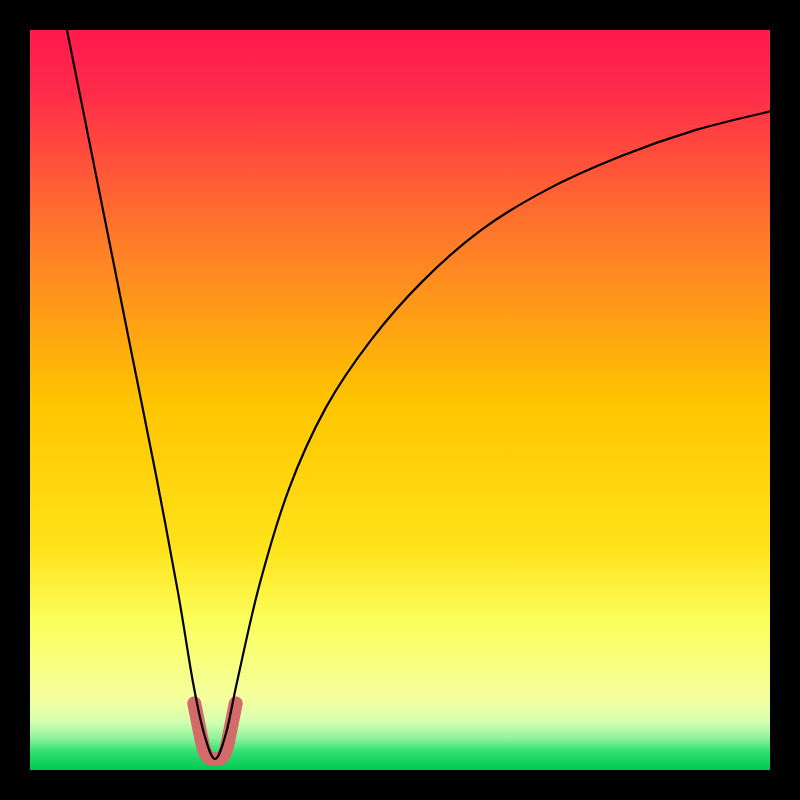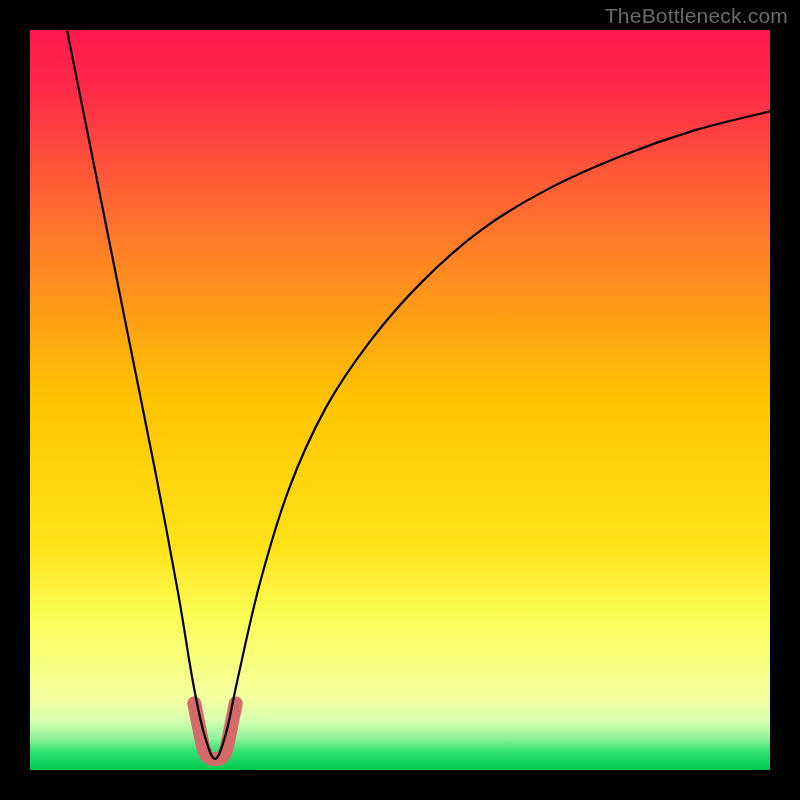--- a/index.html
+++ b/index.html
@@ -38,21 +38,20 @@
   .plot svg {
     display: block;
     width: 740px;
     height: 740px;
   }
 </style>
 </head>
 <body>
 
 <div class="stage">
-  <div class="watermark">TheBottleneck.com</div>
 
   <div class="plot">
     <svg id="plot-svg" viewBox="0 0 740 740" preserveAspectRatio="none">
       <defs>
         <linearGradient id="bg-grad" x1="0" y1="0" x2="0" y2="1">
             <stop offset="0.00%" stop-color="#ff1a4d"></stop>
             <stop offset="8.00%" stop-color="#ff2a4a"></stop>
             <stop offset="28.00%" stop-color="#ff7a2a"></stop>
             <stop offset="50.00%" stop-color="#ffc400"></stop>
             <stop offset="70.00%" stop-color="#ffe31a"></stop>

